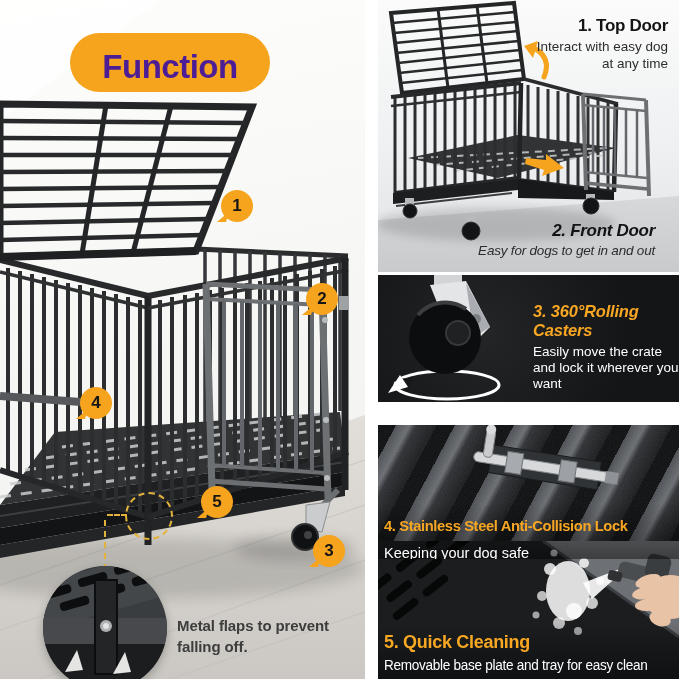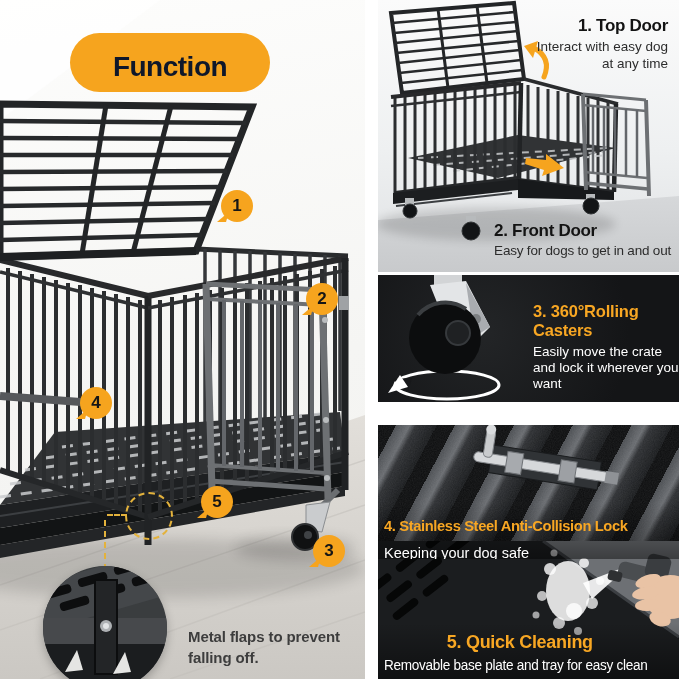--- a/index.html
+++ b/index.html
@@ -4,64 +4,64 @@
 <style>
   html,body{margin:0;padding:0;background:#ffffff;}
   .page{position:relative;width:679px;height:679px;background:#ffffff;overflow:hidden;
         font-family:"Liberation Sans",sans-serif;}
   
   .left-panel{position:absolute;left:0;top:0;width:365px;height:679px;overflow:hidden;
               background:linear-gradient(170deg,#fdfdfc 0%,#f5f5f3 55%,#f2f2f0 100%);}
   .left-panel svg.scene{position:absolute;left:0;top:0;}
   .badge{position:absolute;left:70px;top:33px;width:200px;height:59px;border-radius:30px;
          background:#F6A41E;display:flex;align-items:center;justify-content:center;}
-  .badge span{font-size:28px;font-weight:800;letter-spacing:-.5px;color:#0f172a;margin-top:8px;}
+  .badge span{font-size:33px;font-weight:800;letter-spacing:-.5px;color:#4c1d95;margin-top:8px;}
   .callout{position:absolute;width:32px;height:32px;border-radius:50%;background:#F6A41E;
            display:flex;align-items:center;justify-content:center;
            font-size:17px;font-weight:800;color:#161616;}
   .callout::before{content:"";position:absolute;left:-4px;bottom:0px;width:12px;height:12px;
            background:#F6A41E;clip-path:polygon(0 100%,100% 15%,75% 100%);}
   .c1{left:221px;top:190px;} .c2{left:306px;top:283px;} .c3{left:313px;top:535px;}
   .c4{left:80px;top:387px;}  .c5{left:201px;top:486px;}
   .dashed-circle{position:absolute;left:125px;top:492px;width:44px;height:44px;border-radius:50%;
            border:2px dashed #E3B23C;}
   .dashed-line{position:absolute;left:104px;top:520px;height:50px;width:0;border-left:2px dashed #E3B23C;}
   .dashed-connector{position:absolute;left:107px;top:514px;width:20px;height:0;border-top:2px dashed #E3B23C;}
   .magnifier{position:absolute;left:43px;top:566px;width:124px;height:124px;border-radius:50%;
            overflow:hidden;box-shadow:0 4px 10px rgba(0,0,0,.25);}
-  .flap-caption{position:absolute;left:177px;top:616px;width:160px;margin:11px;
+  .flap-caption{position:absolute;left:177px;top:616px;width:160px;margin:0;
            font-size:15px;font-weight:700;line-height:1.38;color:#3d3d3d;letter-spacing:-.1px;}
   
   .right-col{position:absolute;left:378px;top:0;width:301px;height:679px;}
   .panel{position:absolute;left:0;width:301px;overflow:hidden;}
   .panel-top{top:0;height:272px;background:linear-gradient(180deg,#fbfbfb 0%,#eef0f1 55%,#dfe1e3 100%);}
   .panel-casters{top:275px;height:127px;background:radial-gradient(circle at 35% 45%,#232527 0%,#141517 70%);}
   .panel-lock{top:425px;height:134px;
       background:repeating-linear-gradient(118deg,#0b0c0d 0px,#0b0c0d 16px,#4a4d51 16px,#686b6f 28px,#2c2e31 34px,#17191b 52px);}
   .panel-clean{top:541px;height:138px;background:#121314;}
   .panel svg{position:absolute;left:0;top:0;}
   .feat{position:absolute;z-index:5;}
   .feat h3{margin:0;font-weight:800;color:#131313;}
   .feat p{margin:2px 0 0;color:#2c2c2c;}
   .feat.dark h3{color:#F8A723;}
   .feat.dark p{color:#ffffff;}
   .f1{top:16px;right:11px;text-align:right;}
   .f1 h3{font-size:17px;letter-spacing:-.3px;}
   .f1 p{font-size:13.5px;line-height:1.28;width:134px;margin-left:auto;}
-  .f2{top:221px;right:8px;text-align:left;}
+  .f2{top:221px;right:24px;text-align:right;font-style:italic;}
   .f2 h3{font-size:17px;letter-spacing:-.3px;}
   .f2 p{font-size:13.5px;white-space:nowrap;letter-spacing:-.2px;}
   .f3{top:27px;left:155px;}
-  .f3 h3{font-size:16.5px;line-height:1.15;width:132px;letter-spacing:-.2px;}
+  .f3 h3{font-size:16.5px;line-height:1.15;width:132px;letter-spacing:-.2px;font-style:italic;}
   .f3 p{font-size:13.5px;line-height:1.18;width:150px;margin-top:4px;}
   .f4{top:92px;left:6px;}
   .f4 h3{font-size:15.5px;letter-spacing:-.4px;white-space:nowrap;transform:scaleX(.95);transform-origin:left;}
   .f4 p{font-size:14.5px;margin-top:10px;}
   .f5{top:91px;left:6px;}
-  .f5 h3{font-size:18px;letter-spacing:-.3px;text-align:center;}
+  .f5 h3{font-size:18px;letter-spacing:-.3px;}
   .f5 p{font-size:14px;letter-spacing:-.3px;white-space:nowrap;transform:scaleX(.97);transform-origin:left;margin-top:4px;}
   .shade-bottom{position:absolute;left:0;bottom:0;width:100%;height:56px;z-index:4;
       background:linear-gradient(180deg,rgba(0,0,0,0) 0%,rgba(0,0,0,.45) 100%);}
 </style>
 </head>
 <body>
 
 <div class="page">
 
   <section class="left-panel">

